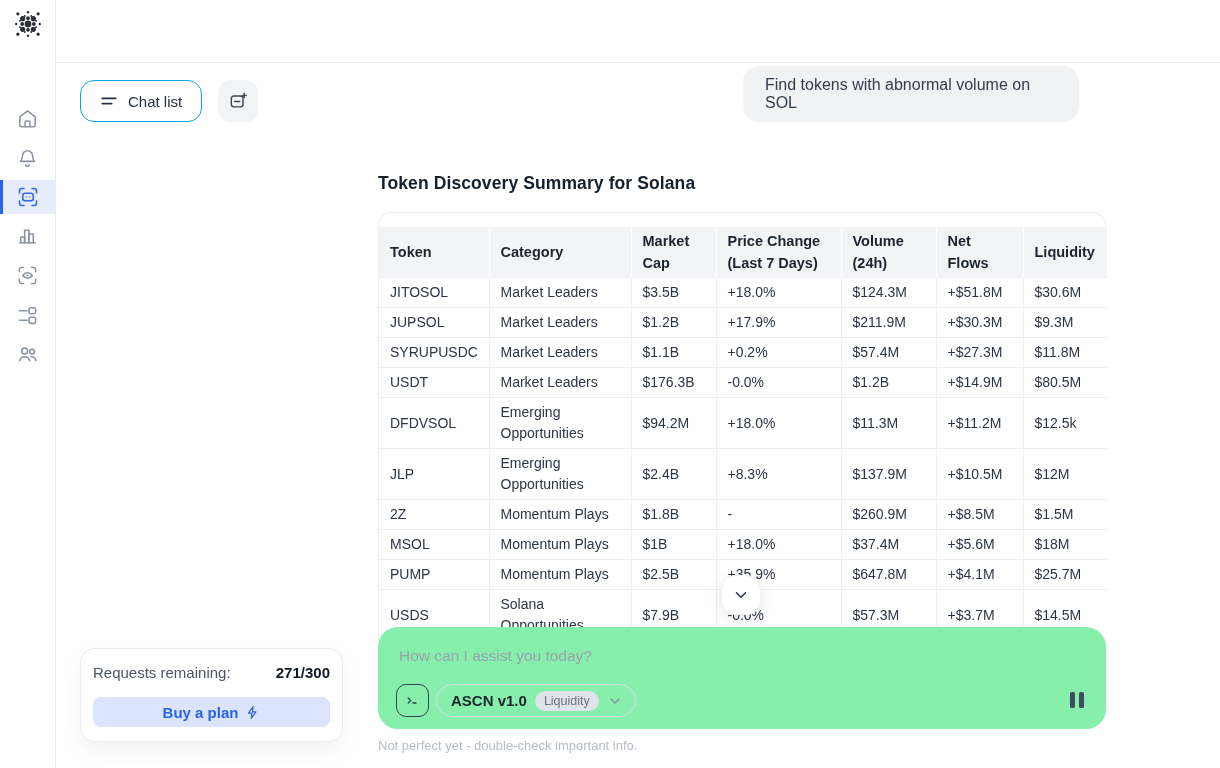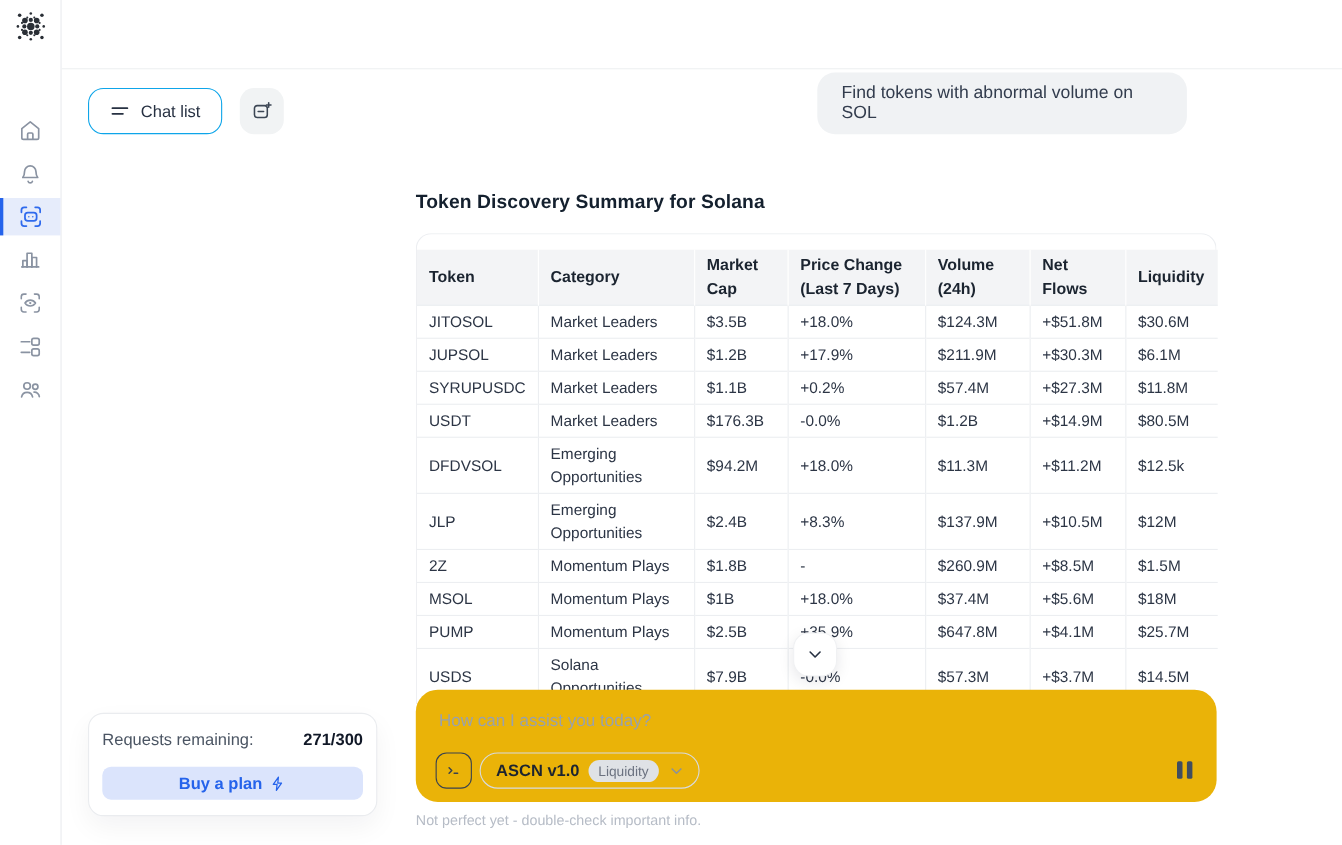--- a/index.html
+++ b/index.html
@@ -62,21 +62,21 @@
   td:last-child { border-right:none; }
 
   
   .scroll-btn { position:absolute; left:721px; top:575px; width:40px; height:40px;
     background:#fff; border:1px solid #f0f1f3; border-radius:14px;
     box-shadow:0 4px 14px rgba(16,24,40,.10); display:flex; align-items:center;
     justify-content:center; cursor:pointer; z-index:2; }
 
   
   .composer { position:absolute; left:378px; top:627px; width:728px; height:102px;
-    background:#eab308; border-radius:20px; z-index:3; }
+    background:#86efac; border-radius:20px; z-index:3; }
   .composer-input { position:absolute; left:21px; top:14px; width:680px; height:30px;
     background:transparent; border:none; outline:none; font-size:15.5px;
     font-family:inherit; color:#323c4d; }
   .composer-input::placeholder { color:#99a1ac; opacity:1; }
   .term-btn { position:absolute; left:18px; top:57px; width:33px; height:33px;
     background:transparent; border:1.5px solid #39424f; border-radius:10px;
     display:flex; align-items:center; justify-content:center; cursor:pointer; }
   .model-btn { position:absolute; left:58px; top:57px; height:33px; padding:0 12px 0 14px;
     background:transparent; border:1px solid #d7dbe0; border-radius:17px; display:flex;
     align-items:center; gap:8px; cursor:pointer; font-family:inherit; }
@@ -277,21 +277,21 @@
           <td>$30.6M</td>
         </tr>
 
         <tr>
           <td>JUPSOL</td>
           <td>Market Leaders</td>
           <td>$1.2B</td>
           <td>+17.9%</td>
           <td>$211.9M</td>
           <td>+$30.3M</td>
-          <td>$6.1M</td>
+          <td>$9.3M</td>
         </tr>
 
         <tr>
           <td>SYRUPUSDC</td>
           <td>Market Leaders</td>
           <td>$1.1B</td>
           <td>+0.2%</td>
           <td>$57.4M</td>
           <td>+$27.3M</td>
           <td>$11.8M</td>

